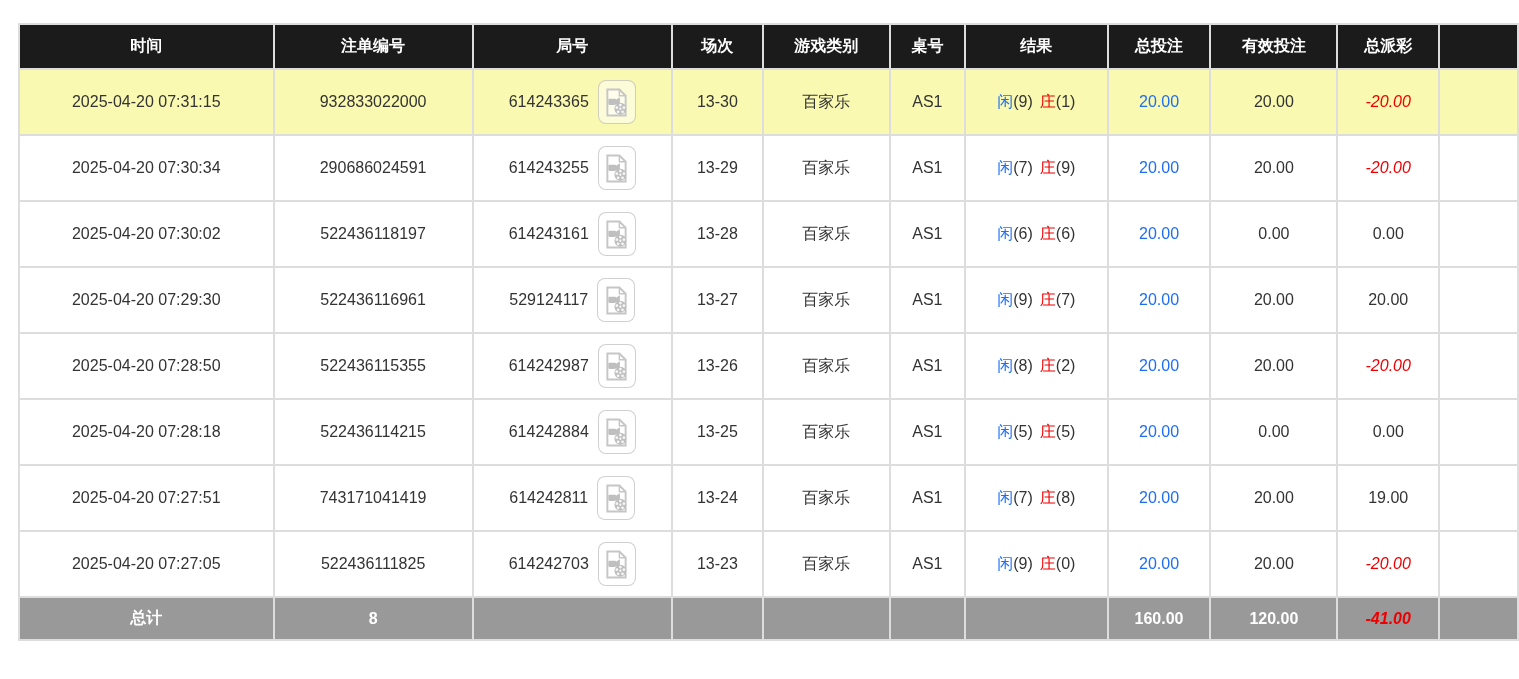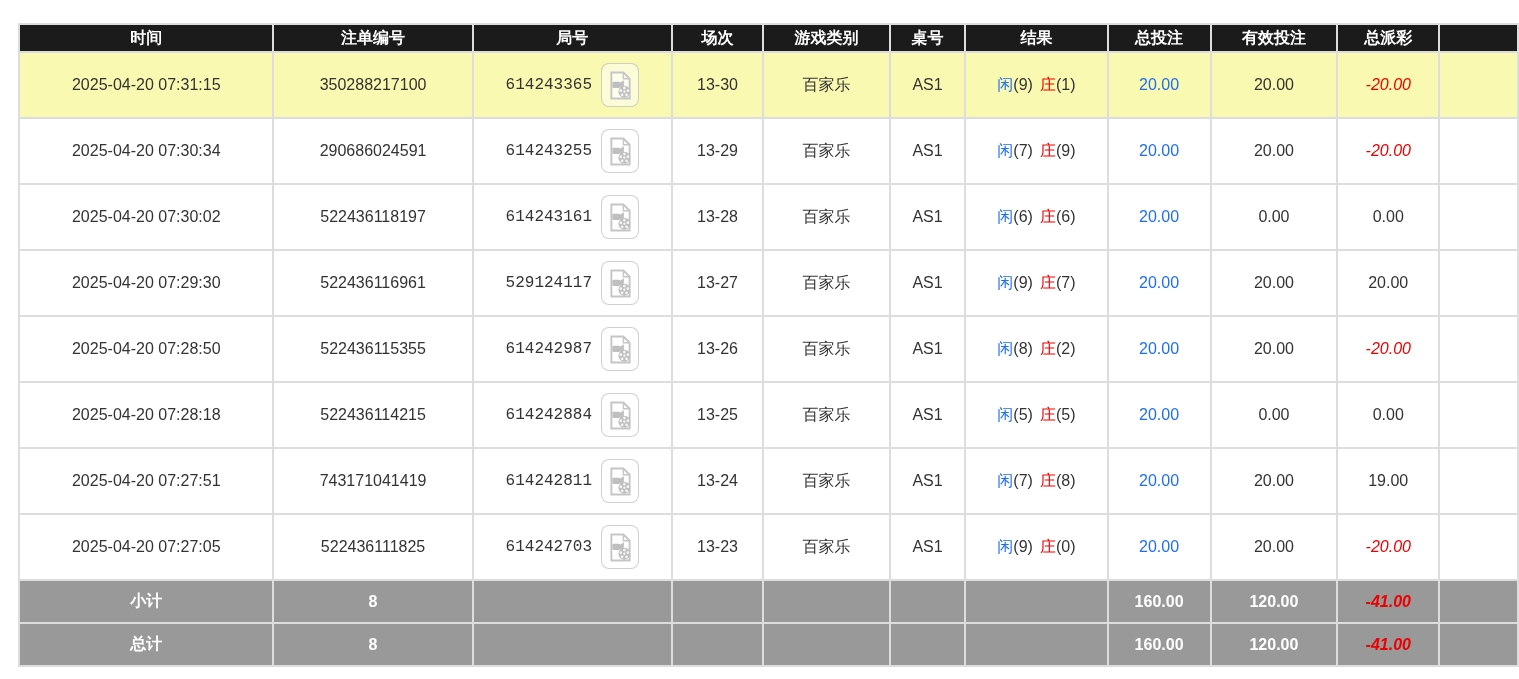--- a/index.html
+++ b/index.html
@@ -21,21 +21,21 @@
     border-collapse:separate;
     border-spacing:2px;
     background:var(--grid-line);
     table-layout:fixed;
   }
   th{
     background:var(--header-bg);
     color:#ffffff;
     font-weight:bold;
     font-size:16px;
-    height:26px;
+    height:43px;
     text-align:center;
     vertical-align:middle;
     padding:0;
   }
   td{
     background:#ffffff;
     color:var(--text-dark);
     font-size:16px;
     height:64px;
     text-align:center;
@@ -49,21 +49,21 @@
     color:#ffffff;
     font-weight:bold;
     height:41px;
     font-size:16px;
   }
   .blue{color:var(--accent-blue);}
   .neg{color:var(--negative-red) !important;font-style:italic;}
   .player{color:var(--accent-blue);}
   .banker{color:var(--negative-red);margin-left:7px;}
   .num{color:var(--text-dark);}
-  .round-wrap{display:inline-flex;align-items:center;gap:9px;font-family:Liberation Mono, monospace;}
+  .round-wrap{display:inline-flex;align-items:center;gap:9px;}
   .video-btn{
     display:inline-flex;align-items:center;justify-content:center;
     width:38px;height:44px;
     border:1px solid rgba(150,150,150,0.45);
     border-radius:8px;
     background:rgba(255,255,255,0.5);
     cursor:pointer;
     padding:0;
   }
 </style>
@@ -96,21 +96,21 @@
         <th>结果</th>
         <th>总投注</th>
         <th>有效投注</th>
         <th>总派彩</th>
         <th></th>
       </tr>
     </thead>
     <tbody id="tbody">
         <tr class="data-row highlight">
     <td>2025-04-20 07:31:15</td>
-    <td>350288217100</td>
+    <td>932833022000</td>
     <td>
       <span class="round-wrap">
         <span>614243365</span>
         <button class="video-btn">
           <svg width="25" height="29" viewBox="0 0 26 30" aria-hidden="true">
             <path d="M3.5 1.5 H16 L22.5 8 V28.5 H3.5 Z" fill="rgba(255,255,255,0.55)" stroke="#c6c6c6" stroke-width="2"></path>
             <path d="M16 1.5 V8 H22.5" fill="none" stroke="#c6c6c6" stroke-width="1.5"></path>
             <rect x="4.5" y="11" width="8" height="6.5" rx="1.2" fill="#bfbfbf"></rect>
             <path d="M12 12.4 L16.5 9.6 V18.8 L12 16 Z" fill="#bfbfbf"></path>
             <circle cx="17" cy="21.5" r="6.2" fill="#bfbfbf"></circle>
@@ -352,33 +352,20 @@
     <td>百家乐</td>
     <td>AS1</td>
     <td><span class="player">闲</span><span class="num">(9)</span><span class="banker">庄</span><span class="num">(0)</span></td>
     <td class="blue">20.00</td>
     <td class="money">20.00</td>
     <td class="money neg">-20.00</td>
     <td></td>
   </tr>
       </tbody>
     <tfoot>
-      <tr>
-        <td>小计</td>
-        <td>8</td>
-        <td></td>
-        <td></td>
-        <td></td>
-        <td></td>
-        <td></td>
-        <td class="money">160.00</td>
-        <td class="money">120.00</td>
-        <td class="money neg">-41.00</td>
-        <td></td>
-      </tr>
       <tr>
         <td>总计</td>
         <td>8</td>
         <td></td>
         <td></td>
         <td></td>
         <td></td>
         <td></td>
         <td class="money">160.00</td>
         <td class="money">120.00</td>

